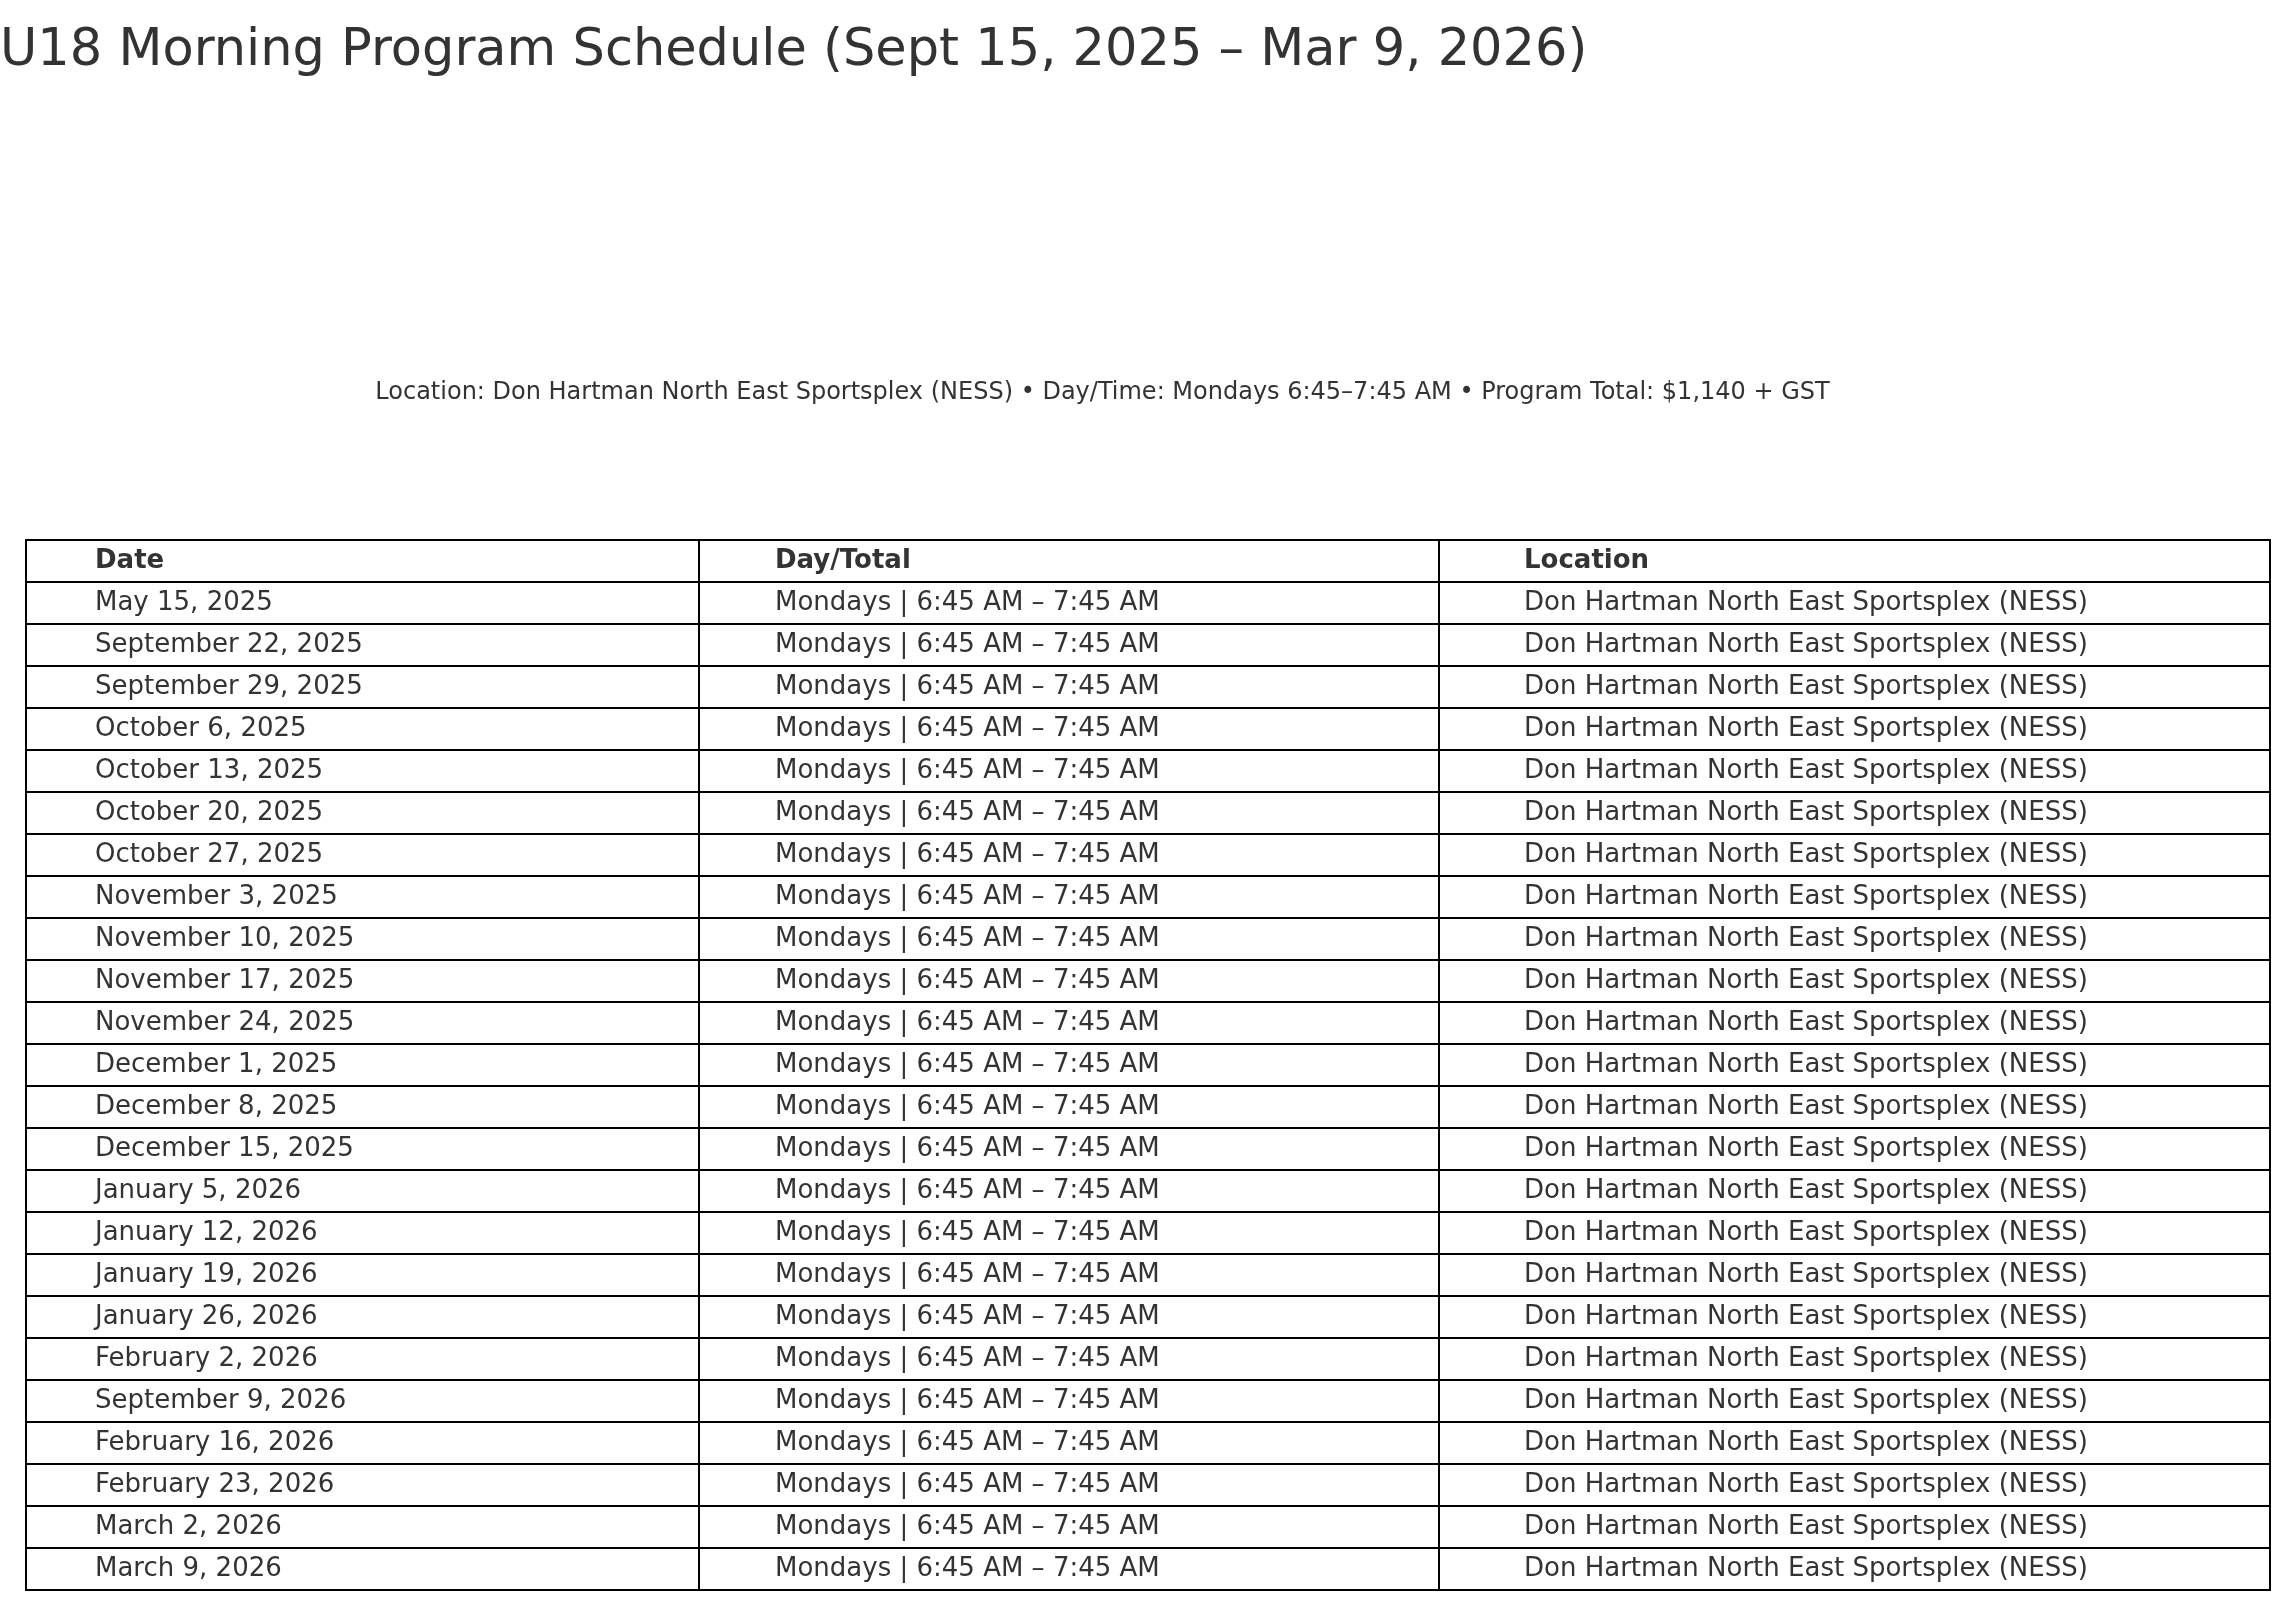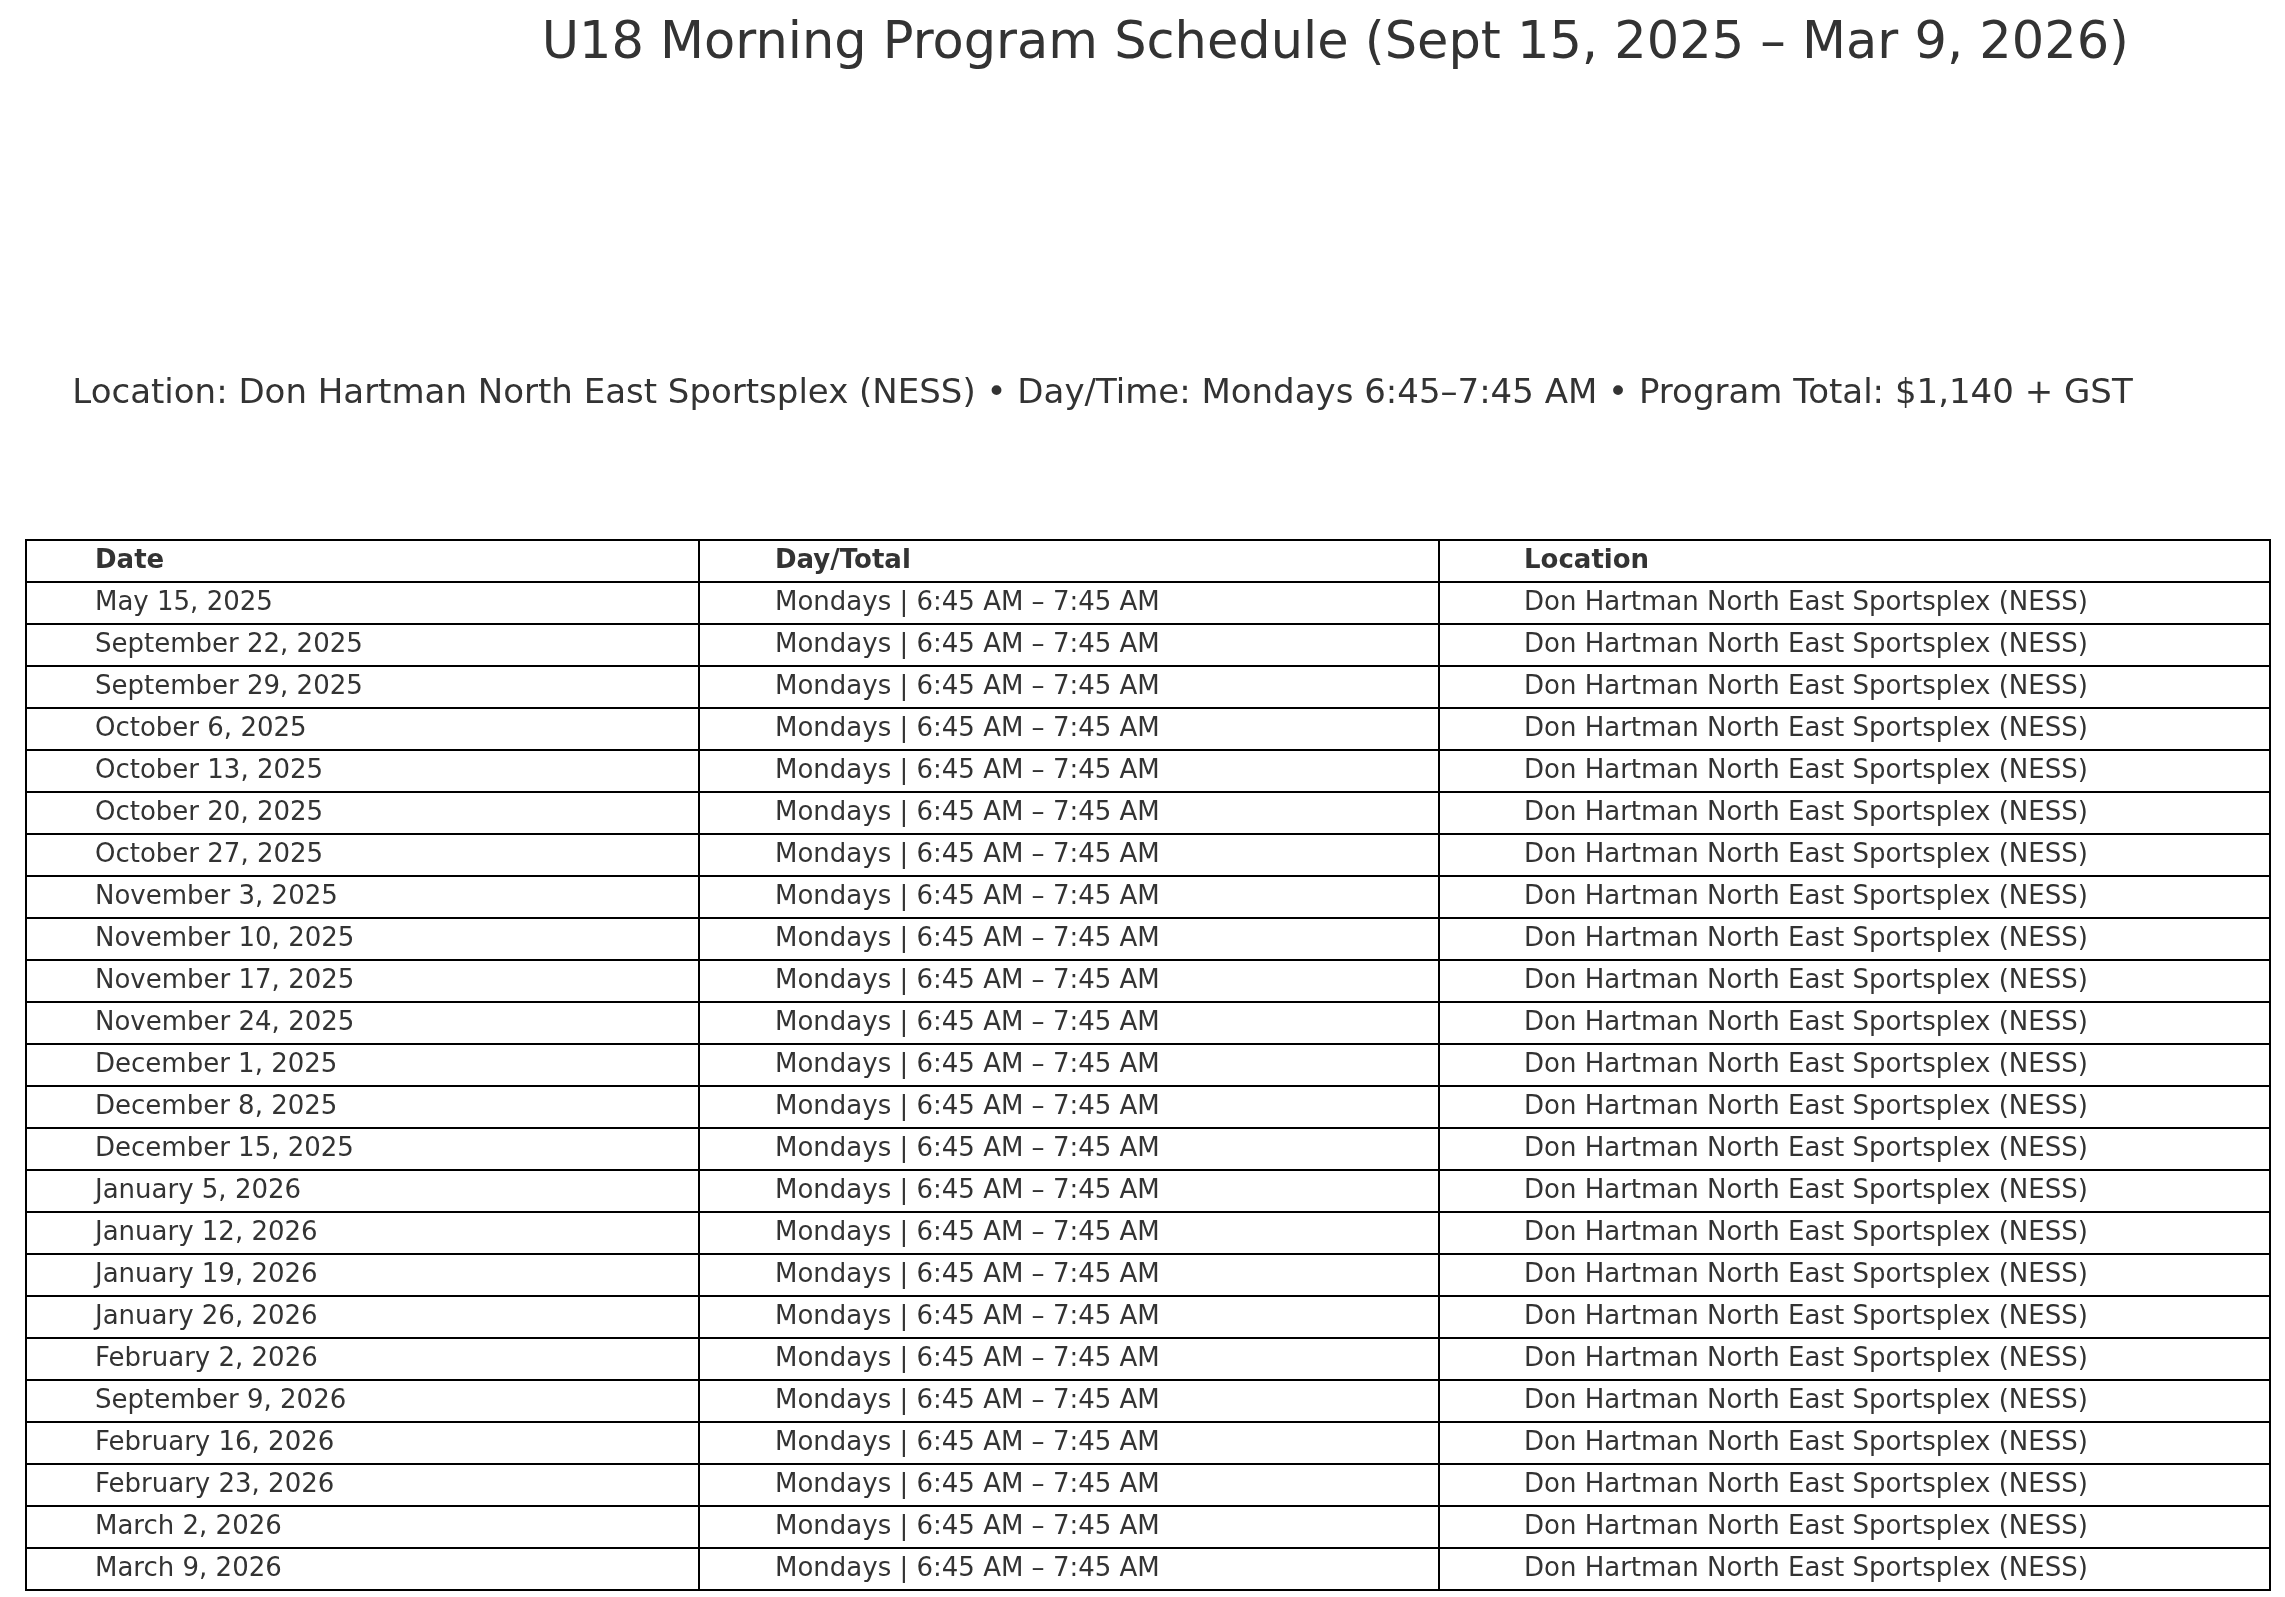--- a/index.html
+++ b/index.html
@@ -11,36 +11,36 @@
       width: 2286px;
       height: 1598px;
       position: relative;
       overflow: hidden;
       font-family: "DejaVu Sans", sans-serif;
       color: #333333;
     }
     .title {
       position: absolute;
       left: 0;
-      top: 6px;
+      top: 13px;
       width: 2129px;
-      text-align: right;
+      text-align: left;
       font-size: 51px;
       line-height: 69px;
       font-weight: normal;
       margin: 0;
       white-space: nowrap;
     }
     .subtitle {
       position: absolute;
       left: 0;
       top: 370px;
       width: 2205px;
       text-align: center;
-      font-size: 34px;
+      font-size: 24px;
       line-height: 42px;
       white-space: nowrap;
     }
     table.schedule {
       position: absolute;
       left: 25px;
       top: 519px;
       width: 2244px;
       border-collapse: collapse;
       table-layout: fixed;

